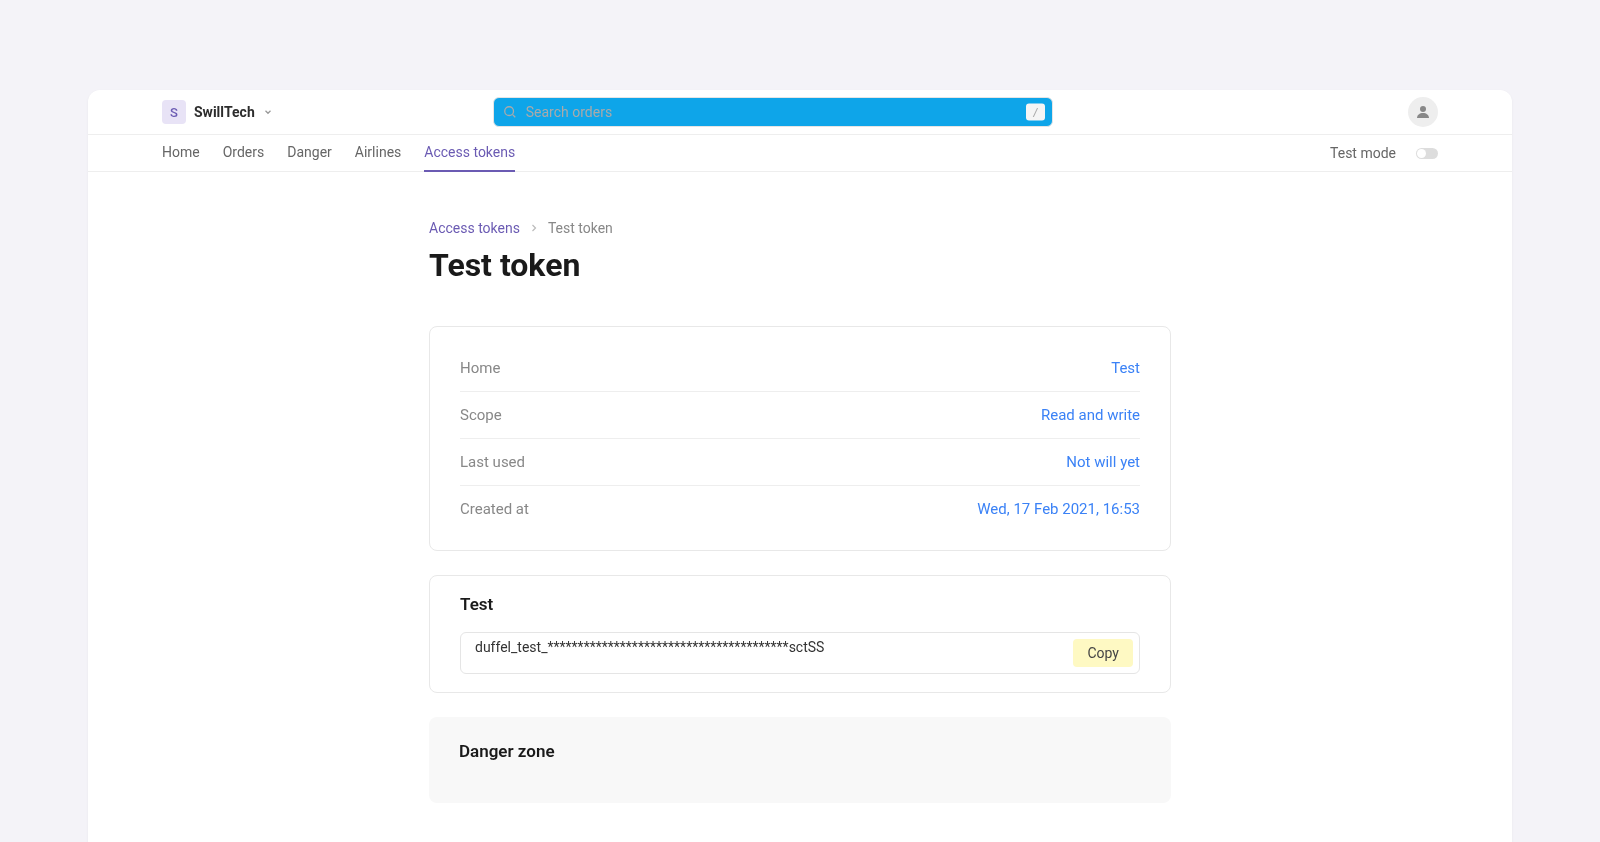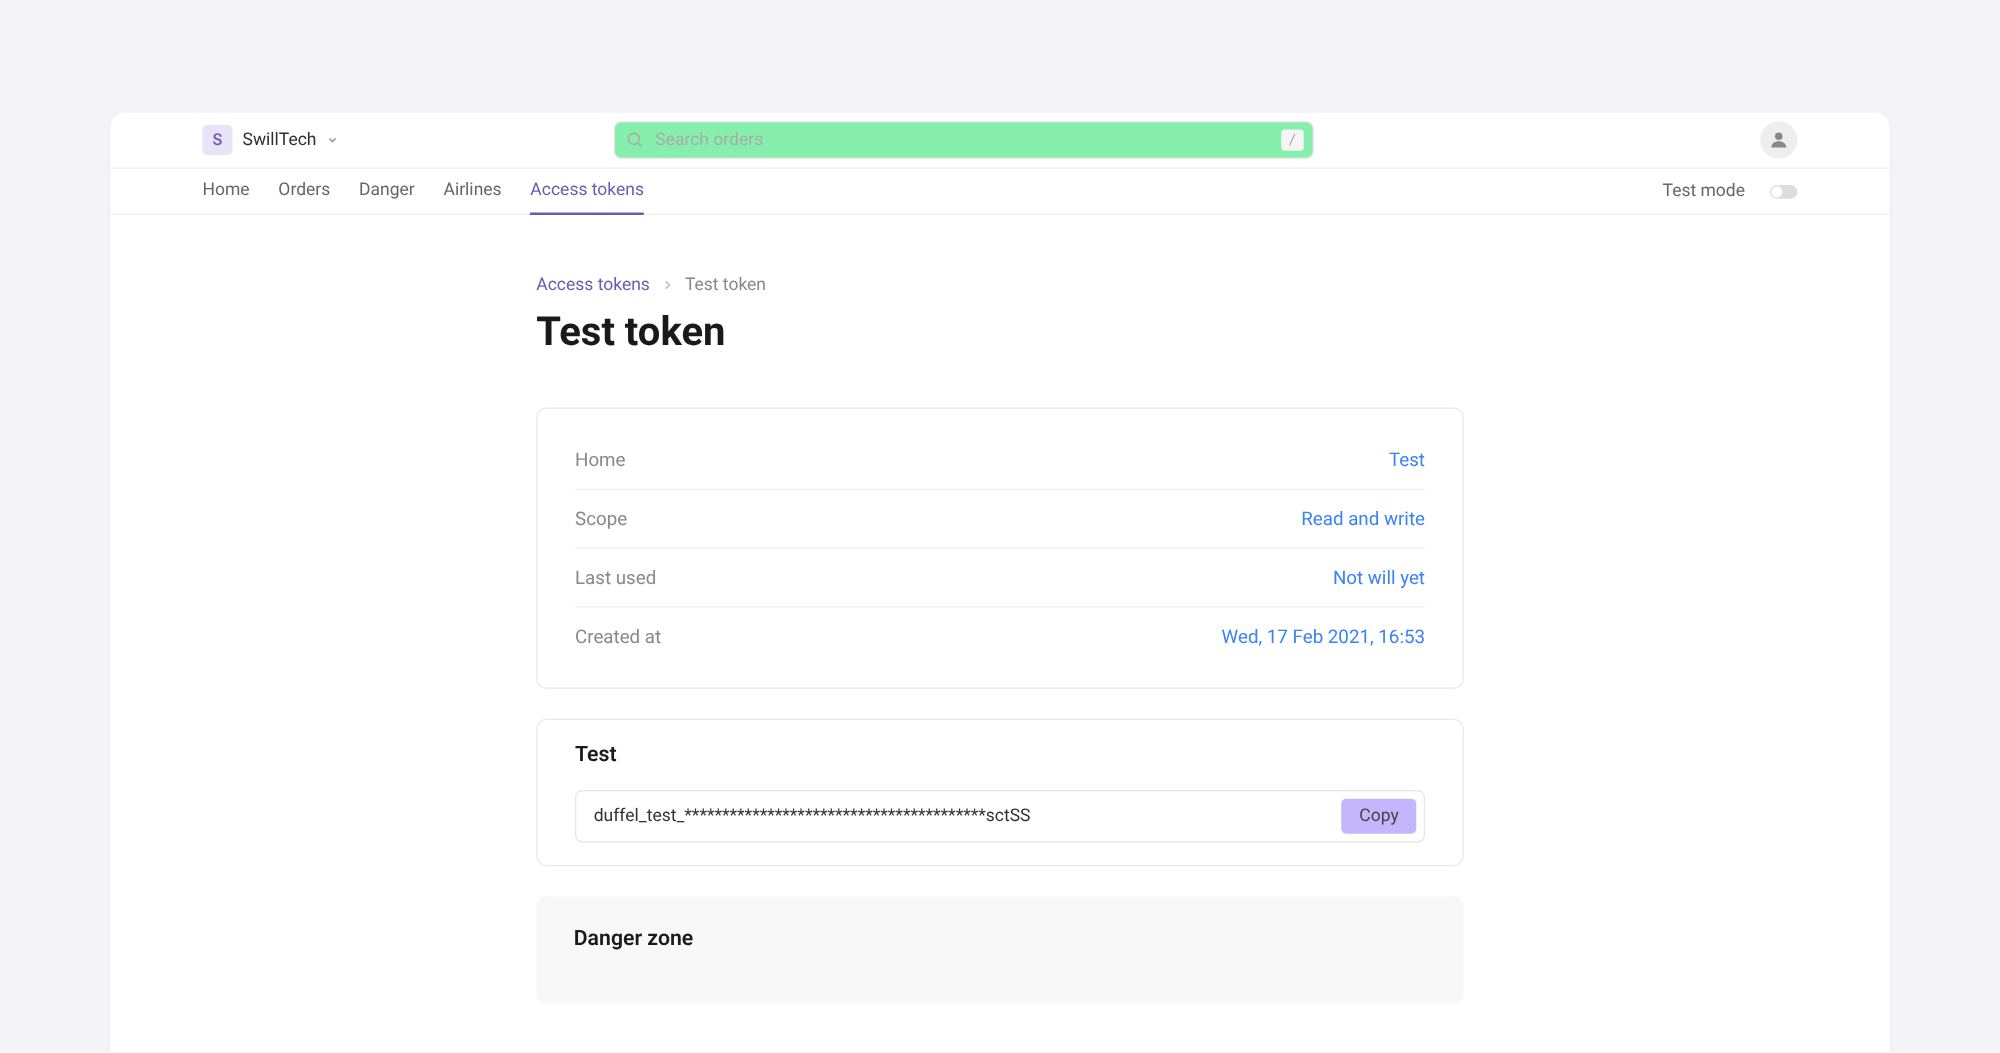--- a/index.html
+++ b/index.html
@@ -48,41 +48,41 @@
       display: flex;
       align-items: center;
       justify-content: center;
       border-radius: 4px;
       font-size: 13px;
       font-weight: 500;
     }
     .org-name {
       font-size: 14px;
       color: #2d2d2d;
-      font-weight: 400;
+      font-weight: 700;
     }
     .chevron-down {
       width: 10px;
       height: 10px;
       color: #999;
     }
     .search-container {
       flex: 0 0 560px;
       margin-left: 200px;
       position: relative;
     }
     .search-input {
       width: 100%;
       height: 30px;
       border: 1px solid #e5e5e5;
       border-radius: 6px;
       padding: 0 40px 0 32px;
       font-size: 14px;
       color: #333;
-      background: #86efac;
+      background: #0ea5e9;
     }
     .search-input::placeholder {
       color: #aaa;
     }
     .search-icon {
       position: absolute;
       left: 10px;
       top: 50%;
       transform: translateY(-50%);
       width: 14px;
@@ -226,33 +226,32 @@
       color: #3b82f6;
     }
     .panel-title {
       font-size: 17px;
       font-weight: 600;
       color: #1a1a1a;
       margin-bottom: 18px;
     }
     .token-field {
       display: flex;
-      align-items: center;
       border: 1px solid #e5e5e5;
       border-radius: 6px;
       padding: 6px 6px 6px 14px;
     }
     .token-value {
       flex: 1;
       font-size: 14px;
       color: #333;
       font-family: inherit;
     }
     .copy-btn {
-      background: #c4b5fd;
+      background: #fef9c3;
       border: none;
       border-radius: 4px;
       padding: 6px 14px;
       font-size: 14px;
       color: #444;
       cursor: pointer;
     }
     .danger-panel {
       background: #f8f8f8;
       border-radius: 8px;

